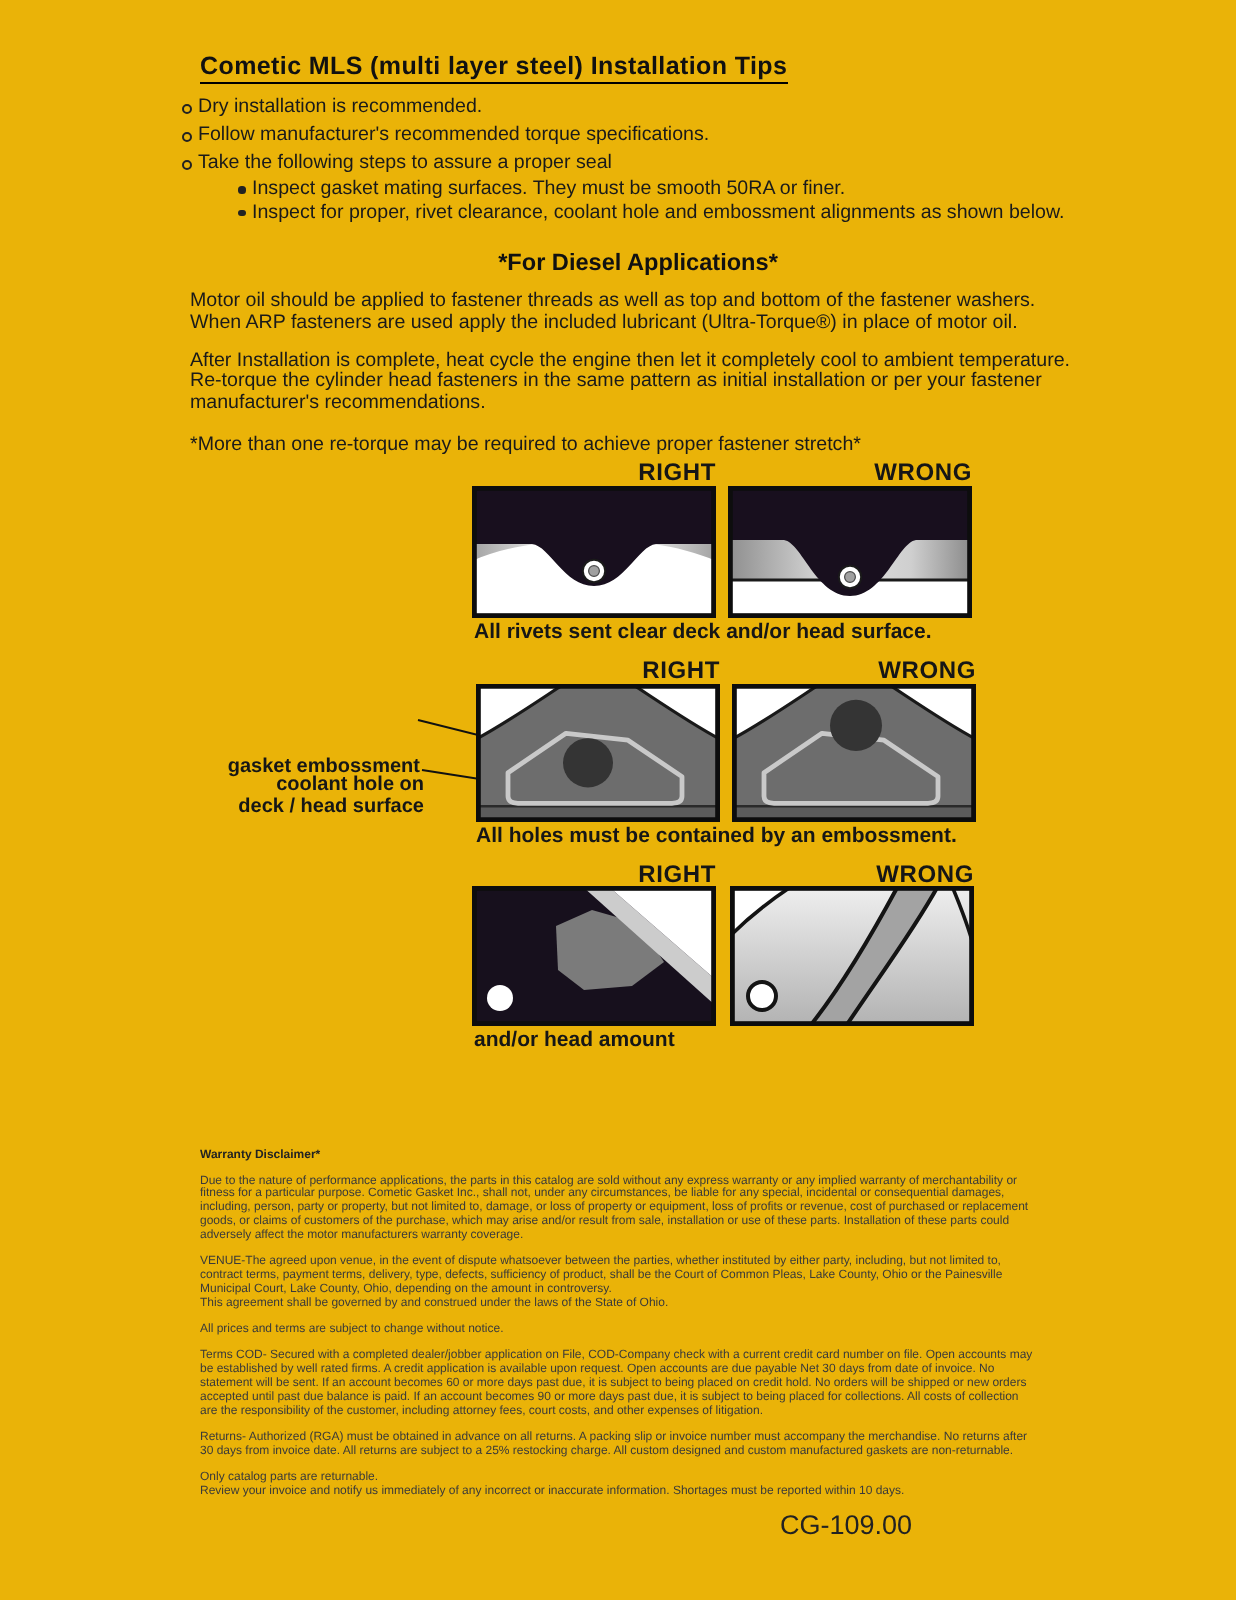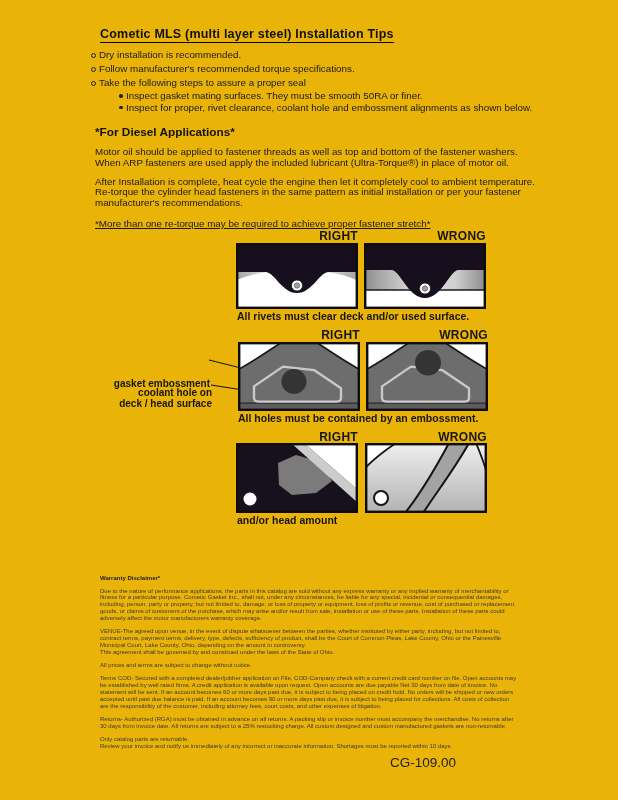--- a/index.html
+++ b/index.html
@@ -15,23 +15,23 @@
   }
   .tips{margin:1px 0 0 0;padding:0;list-style:none;font-size:9.8px;}
   .tip{position:relative;padding-left:8px;line-height:14px;}
   .tip::before{content:"";position:absolute;left:0;top:5px;width:3px;height:3px;
     border:1px solid #222;border-radius:50%;}
   .subtips{margin:0 0 0 27px;padding:0;list-style:none;font-size:9.8px;}
   .subtip{position:relative;padding-left:8px;line-height:11.5px;}
   .subtip::before{content:"";position:absolute;left:1px;top:4px;width:3.5px;height:3.5px;
     background:#222;border-radius:50%;}
   .diesel{margin:12px 0 0 4px;}
-  .diesel-h{margin:0;font-size:11.8px;font-weight:700;color:#111;}
+  .diesel-h{margin:0;font-size:11.8px;font-weight:700;color:#111;text-align:center;}
   .diesel p{margin:8px 0 0 0;font-size:9.8px;line-height:10.8px;max-width:445px;}
-  .diesel p.note{margin-top:10px;text-decoration:underline;}
+  .diesel p.note{margin-top:10px;}
   
   .dg-label{position:absolute;width:122px;text-align:right;font-size:12px;font-weight:700;
     letter-spacing:.3px;color:#161616;}
   .dg-box{position:absolute;width:122px;}
   .dg-box svg{display:block;width:100%;height:100%;}
   .dg-caption{position:absolute;font-size:10.5px;font-weight:700;color:#161616;line-height:11.5px;}
   .ann{position:absolute;font-size:10px;font-weight:700;color:#161616;line-height:10.5px;
     width:112px;text-align:right;}
   .leader{position:absolute;left:205px;top:352px;width:95px;height:48px;}
   
@@ -104,21 +104,21 @@
       <rect x="0" y="0" width="122" height="66" fill="#ffffff"></rect>
       <rect x="0" y="27" width="122" height="20" fill="url(#gw3)"></rect>
       <line x1="0" y1="47" x2="122" y2="47" stroke="#1a1a1a" stroke-width="1.4"></line>
       <path d="M0,0 H122 V27 H94 C85,28.5 78,55 61,55 C44,55 37,28.5 28,27 H0 Z" fill="#180f1e"></path>
       <circle cx="61" cy="45.5" r="5.6" fill="#ffffff" stroke="#1a1a1a" stroke-width="1"></circle>
       <circle cx="61" cy="45.5" r="2.7" fill="#a0a0a0" stroke="#4a4a4a" stroke-width="0.6"></circle>
       <rect x="1.2" y="1.2" width="119.6" height="63.6" fill="none" stroke="#0d0d0d" stroke-width="2.4"></rect>
     </svg>
   </div>
 
-  <div class="dg-caption" style="left:237px;top:311px;">All rivets must clear deck and/or used surface.</div>
+  <div class="dg-caption" style="left:237px;top:311px;">All rivets sent clear deck and/or head surface.</div>
 
   <div class="ann" style="left:100px;top:344px;margin-top:44px;">
     <div>coolant hole on</div>
     <div>deck / head surface</div>
   </div>
   <div class="ann" style="left:98px;top:379px;">gasket embossment</div>
 
   <svg class="leader" viewBox="0 0 95 48" preserveAspectRatio="none">
     <line x1="4" y1="8" x2="88" y2="29" stroke="#111" stroke-width="1"></line>
     <line x1="6" y1="33" x2="57" y2="41" stroke="#111" stroke-width="1"></line>

